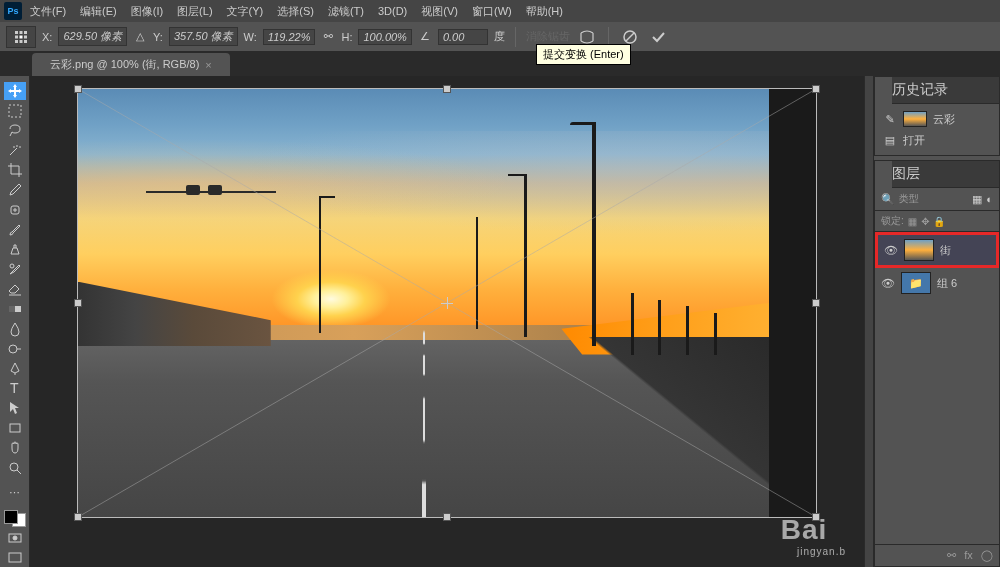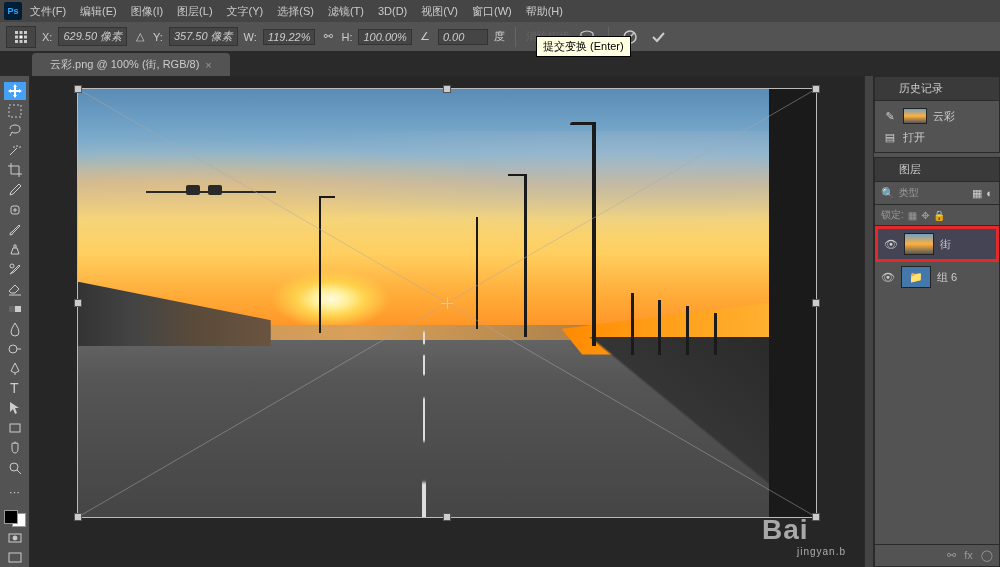--- a/index.html
+++ b/index.html
@@ -15,21 +15,21 @@
 .optionsbar .tool-preset { width: 30px; height: 22px; border: 1px solid #333; background: #454545; display: flex; align-items: center; justify-content: center; }
 .optionsbar .label { color: #ccc; }
 .optionsbar .value { background: #454545; border: 1px solid #333; padding: 1px 4px; color: #ccc; min-width: 50px; display: inline-block; font-style: italic; }
 .optionsbar .link-icon { width: 14px; height: 14px; display: flex; align-items: center; justify-content: center; color: #ccc; }
 .optionsbar .unit { color: #ccc; }
 .optionsbar .sep { width: 1px; height: 20px; background: #666; margin: 0 4px; }
 .optionsbar .btn-icon { width: 22px; height: 22px; display: flex; align-items: center; justify-content: center; color: #ccc; cursor: pointer; }
 .optionsbar .ghost { color: #666; }
 
 
-.tooltip { position: absolute; left: 536px; top: 36px; background: #ffffe1; border: 1px solid #000; padding: 2px 6px; color: #000; font-size: 11px; z-index: 100; }
+.tooltip { position: absolute; left: 536px; top: 44px; background: #ffffe1; border: 1px solid #000; padding: 2px 6px; color: #000; font-size: 11px; z-index: 100; }
 
 
 .tabbar { height: 24px; background: #2a2a2a; display: flex; align-items: flex-end; padding-left: 32px; }
 .tab { background: #535353; padding: 4px 18px; color: #ccc; display: flex; align-items: center; gap: 6px; font-size: 11px; border-top-left-radius: 4px; border-top-right-radius: 4px; }
 .tab .close { color: #999; cursor: pointer; }
 
 
 .workspace { position: absolute; top: 76px; left: 0; right: 0; bottom: 0; display: flex; }
 
 
@@ -88,28 +88,28 @@
 .transform-box .handle { position: absolute; width: 8px; height: 8px; background: #ccc; border: 1px solid #555; transform: translate(-50%, -50%); }
 .h-tl { left: 0; top: 0; } .h-tc { left: 50%; top: 0; } .h-tr { left: 100%; top: 0; }
 .h-ml { left: 0; top: 50%; } .h-mr { left: 100%; top: 50%; }
 .h-bl { left: 0; top: 100%; } .h-bc { left: 50%; top: 100%; } .h-br { left: 100%; top: 100%; }
 .center-mark { position: absolute; left: 50%; top: 50%; width: 12px; height: 12px; transform: translate(-50%,-50%); }
 .center-mark::before, .center-mark::after { content: ''; position: absolute; background: #ccc; }
 .center-mark::before { left: 0; top: 50%; width: 100%; height: 1px; }
 .center-mark::after { top: 0; left: 50%; height: 100%; width: 1px; }
 
 
-.watermark { position: absolute; right: 18px; bottom: 10px; text-align: left; color: rgba(255,255,255,0.6); font-family: Arial; }
+.watermark { position: absolute; right: 18px; bottom: 10px; text-align: center; color: rgba(255,255,255,0.6); font-family: Arial; }
 .watermark .wm1 { font-size: 28px; font-weight: bold; letter-spacing: 1px; }
 .watermark .wm2 { font-size: 10px; letter-spacing: 1px; margin-left: 35px; }
 
 
 .right-panels { width: 126px; display: flex; flex-direction: column; gap: 4px; }
 .panel { background: #535353; border: 1px solid #2a2a2a; }
-.panel-header { background: #3a3a3a; padding: 4px 24px; color: #ccc; font-size: 11px; border-bottom: 1px solid #2a2a2a; }
+.panel-header { background: #3a3a3a; padding: 4px 0; color: #ccc; font-size: 14px; border-bottom: 1px solid #2a2a2a; margin-left: 17px; }
 .history-body { padding: 4px 6px; }
 .history-item { display: flex; align-items: center; gap: 6px; padding: 3px 2px; color: #ccc; }
 .history-item .thumb { width: 24px; height: 16px; background: linear-gradient(to bottom, #6fa0c5 0%, #ffb03d 50%, #555 100%); border: 1px solid #222; }
 .history-item .icon { width: 14px; height: 14px; display: flex; align-items: center; justify-content: center; }
 
 .layers-panel { flex: 1; display: flex; flex-direction: column; position: relative; }
 .layers-controls { display: flex; align-items: center; gap: 4px; padding: 4px 6px; border-bottom: 1px solid #2a2a2a; }
 .layers-controls .kind { color: #999; font-size: 10px; }
 .blend-row { display: flex; align-items: center; padding: 3px 6px; gap: 6px; border-bottom: 1px solid #2a2a2a; }
 .blend-row select { background: #454545; border: 1px solid #333; color: #ccc; font-size: 10px; padding: 1px 2px; flex: 1; }

